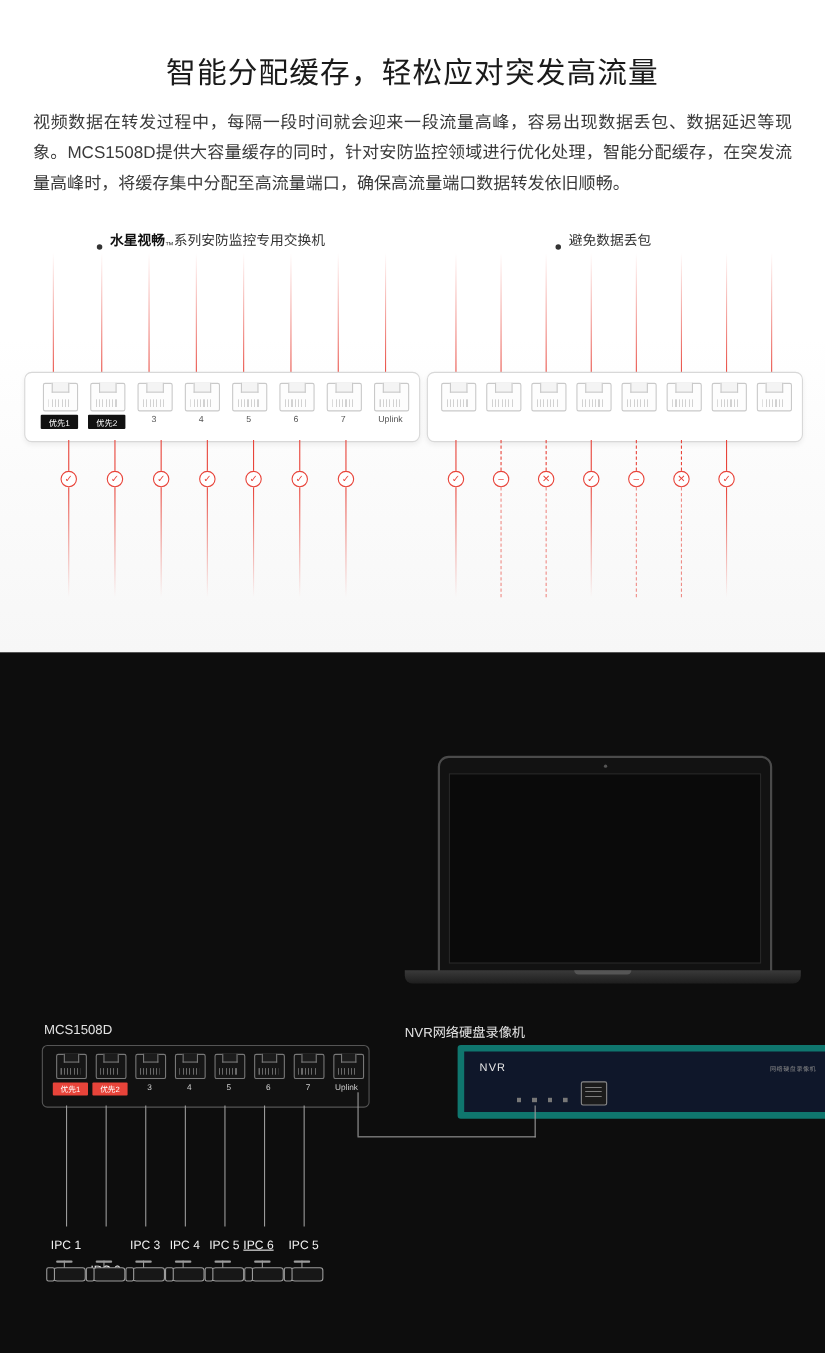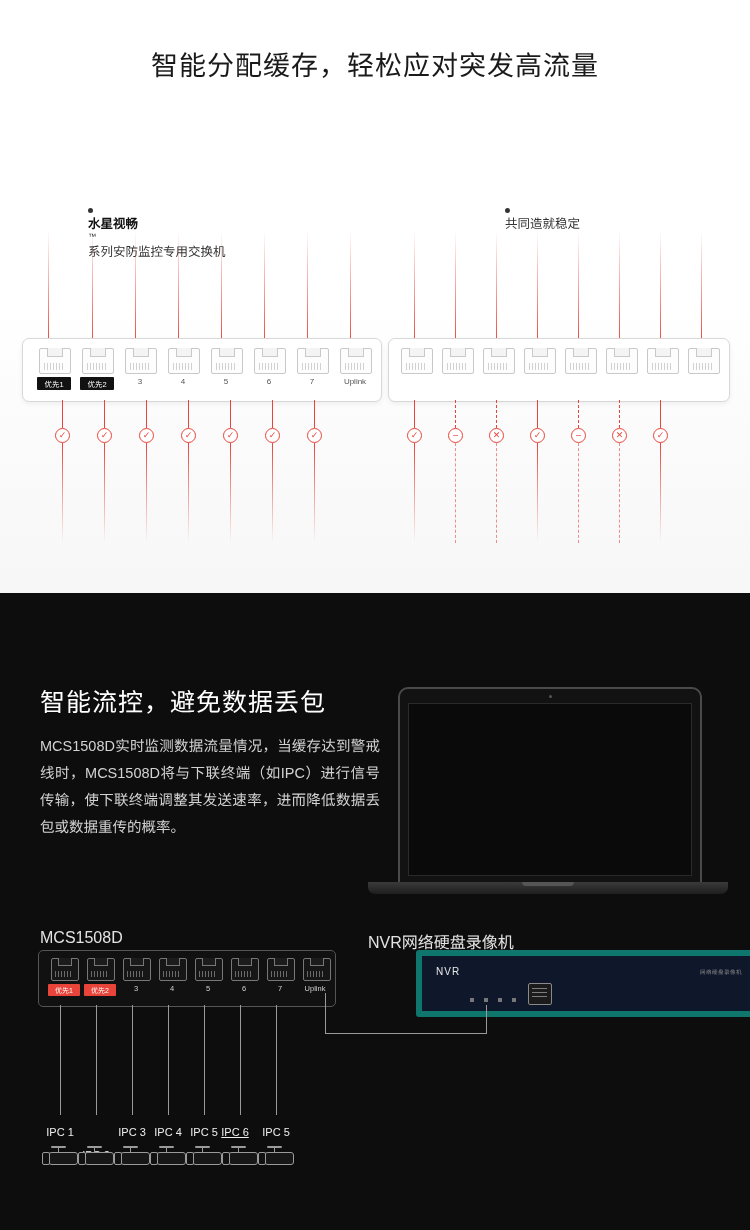--- a/index.html
+++ b/index.html
@@ -53,23 +53,22 @@
     left: 0; top: 196px;
     width: 750px;
     height: 397px;
     background: linear-gradient(180deg,#ffffff 0%, #ffffff 28%, #fbfbfb 60%, #f7f7f7 100%);
   }
   .legend {
     position: absolute;
     font-size: 12.5px;
     color: #333;
     display: flex;
-    align-items: flex-start;
+    align-items: flex-end;
     white-space: nowrap;
-    flex-direction: column;
   }
   .legend .dot {
     width: 5px; height: 5px;
     border-radius: 50%;
     background: #333;
     margin-right: 7px;
     display: inline-block;
   }
   .legend-a { left: 88px; top: 12px; }
   .legend-b { left: 505px; top: 12px; }
@@ -274,21 +273,21 @@
   .d-label.hl {
     background: #e8443a;
     color: #fff;
     width: 32px;
     padding: 1px 0;
     border-radius: 1px;
     font-size: 7px;
   }
   .label-small {
     position: absolute;
-    font-size: 16px;
+    font-size: 12px;
     color: #e3e3e3;
   }
 
   
   .nvr {
     position: absolute;
     left: 368px; top: 357px;
     width: 330px; height: 55px;
     border: 6px solid #0f766e;
     border-radius: 3px;
@@ -386,32 +385,33 @@
   .footnote .star { margin-right: 2px; }
 </style>
 </head>
 <body>
 
 <div class="page">
 
   <div class="sec-light">
 
     <div class="s1-title">智能分配缓存，轻松应对突发高流量</div>
+    <div class="s1-body">视频数据在转发过程中，每隔一段时间就会迎来一段流量高峰，容易出现数据丢包、数据延迟等现象。MCS1508D提供大容量缓存的同时，针对安防监控领域进行优化处理，智能分配缓存，在突发流量高峰时，将缓存集中分配至高流量端口，确保高流量端口数据转发依旧顺畅。</div>
 
     <div class="diagram">
 
       <div class="legend legend-a">
         <span class="dot"></span>
         <span class="brandmark">水星视畅</span>
           <span class="tm">™</span>
           <span>系列安防监控专用交换机</span>
       </div>
       <div class="legend legend-b">
         <span class="dot"></span>
-        <span>共同造就稳定</span>
+        <span>避免数据丢包</span>
       </div>
 
       <div class="fade-top" style="left:48px;  top:34px; height:110px;"></div>
       <div class="fade-top" style="left:92px;  top:34px; height:110px;"></div>
       <div class="fade-top" style="left:135px; top:34px; height:110px;"></div>
       <div class="fade-top" style="left:178px; top:34px; height:110px;"></div>
       <div class="fade-top" style="left:221px; top:34px; height:110px;"></div>
       <div class="fade-top" style="left:264px; top:34px; height:110px;"></div>
       <div class="fade-top" style="left:307px; top:34px; height:110px;"></div>
       <div class="fade-top" style="left:350px; top:34px; height:110px;"></div>
@@ -530,22 +530,20 @@
         </div>
       <div class="circle" style="left:653px; top:232px;">
           <span>✓</span>
         </div>
 
     </div>
   </div>
 
   <div class="sec-dark">
 
-    <div class="s2-title">智能流控，避免数据丢包</div>
-    <div class="s2-body">MCS1508D实时监测数据流量情况，当缓存达到警戒线时，MCS1508D将与下联终端（如IPC）进行信号传输，使下联终端调整其发送速率，进而降低数据丢包或数据重传的概率。</div>
 
     <div class="laptop-screen">
       <div class="laptop-inner"></div>
     </div>
     <div class="laptop-base">
       <div class="laptop-notch"></div>
     </div>
 
     <div class="label-small" style="left:40px; top:336px;">MCS1508D</div>
     <div class="label-small" style="left:368px; top:336px;">NVR网络硬盘录像机</div>

